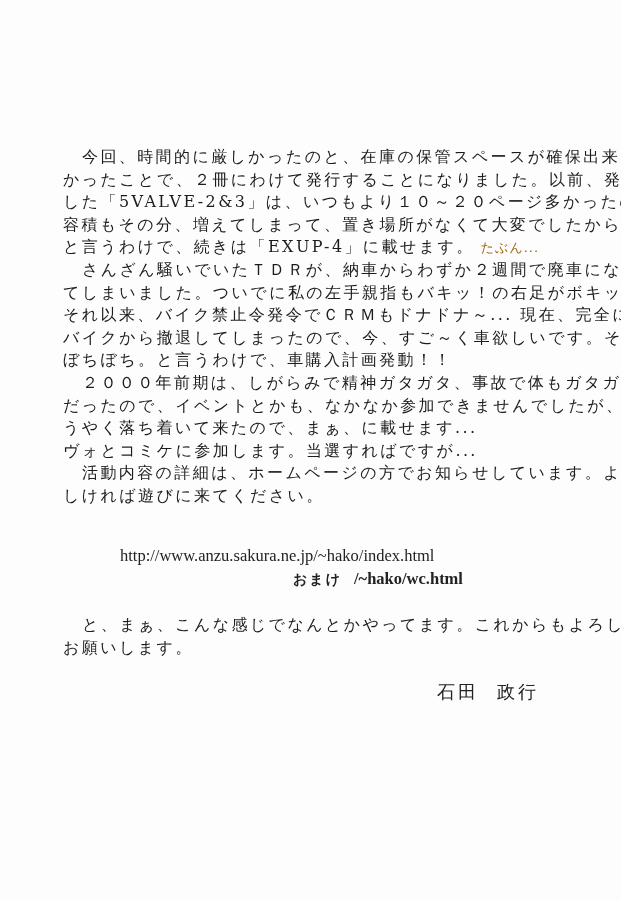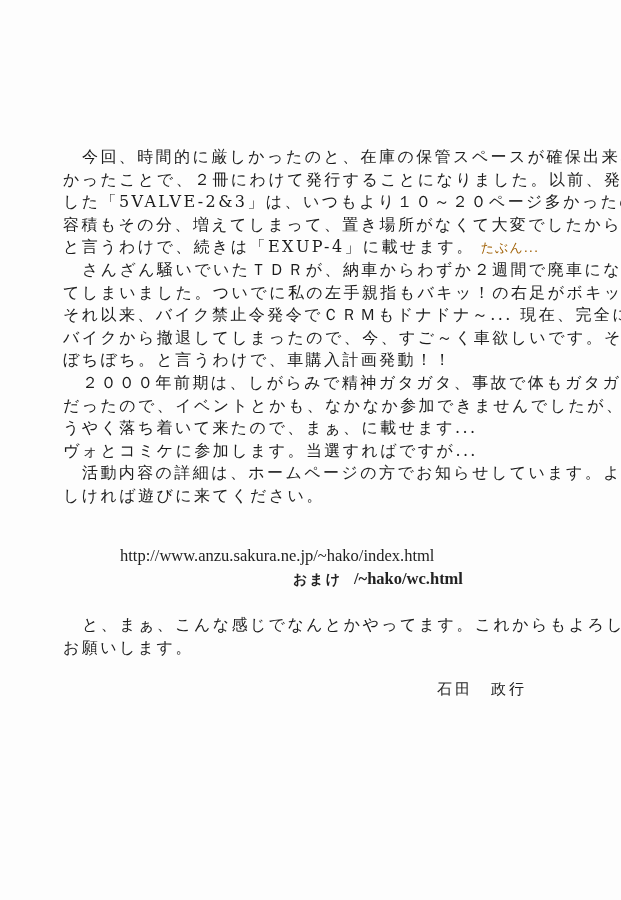--- a/index.html
+++ b/index.html
@@ -18,21 +18,21 @@
   .body-text { position: absolute; left: 63px; top: 146px; width: 470px; }
   .line { height: 22.6px; line-height: 22.6px; font-size: 16px; white-space: nowrap;
           letter-spacing: 2.4px; color: #1c1c1c; }
   .line.indent { padding-left: 19px; }
   .handwriting { font-family: "DejaVu Sans", sans-serif; font-size: 13px; color: #a16207; letter-spacing: 1px; margin-left: 6px; }
   .urls { position: absolute; left: 120px; top: 544px; }
   .url-line { font-family: "Liberation Serif", serif; font-size: 16.5px; line-height: 23px; color: #222; white-space: nowrap; }
   .url-line.second { padding-left: 173px; font-weight: bold; }
   .omake { font-family: "DejaVu Serif", serif; font-size: 14px; letter-spacing: 2px; margin-right: 12px; }
   .closing { position: absolute; left: 63px; top: 614px; width: 470px; }
-  .signature { position: absolute; left: 437px; top: 680px; font-size: 15px; letter-spacing: 3px; color: #222; white-space: nowrap; }
+  .signature { position: absolute; left: 437px; top: 680px; font-size: 18px; letter-spacing: 3px; color: #222; white-space: nowrap; }
   .signature .given { margin-left: 18px; }
 </style>
 </head>
 <body>
 
 <div class="page">
 
 
   <div class="body-text">
     <div class="line indent">今回、時間的に厳しかったのと、在庫の保管スペースが確保出来な</div>

